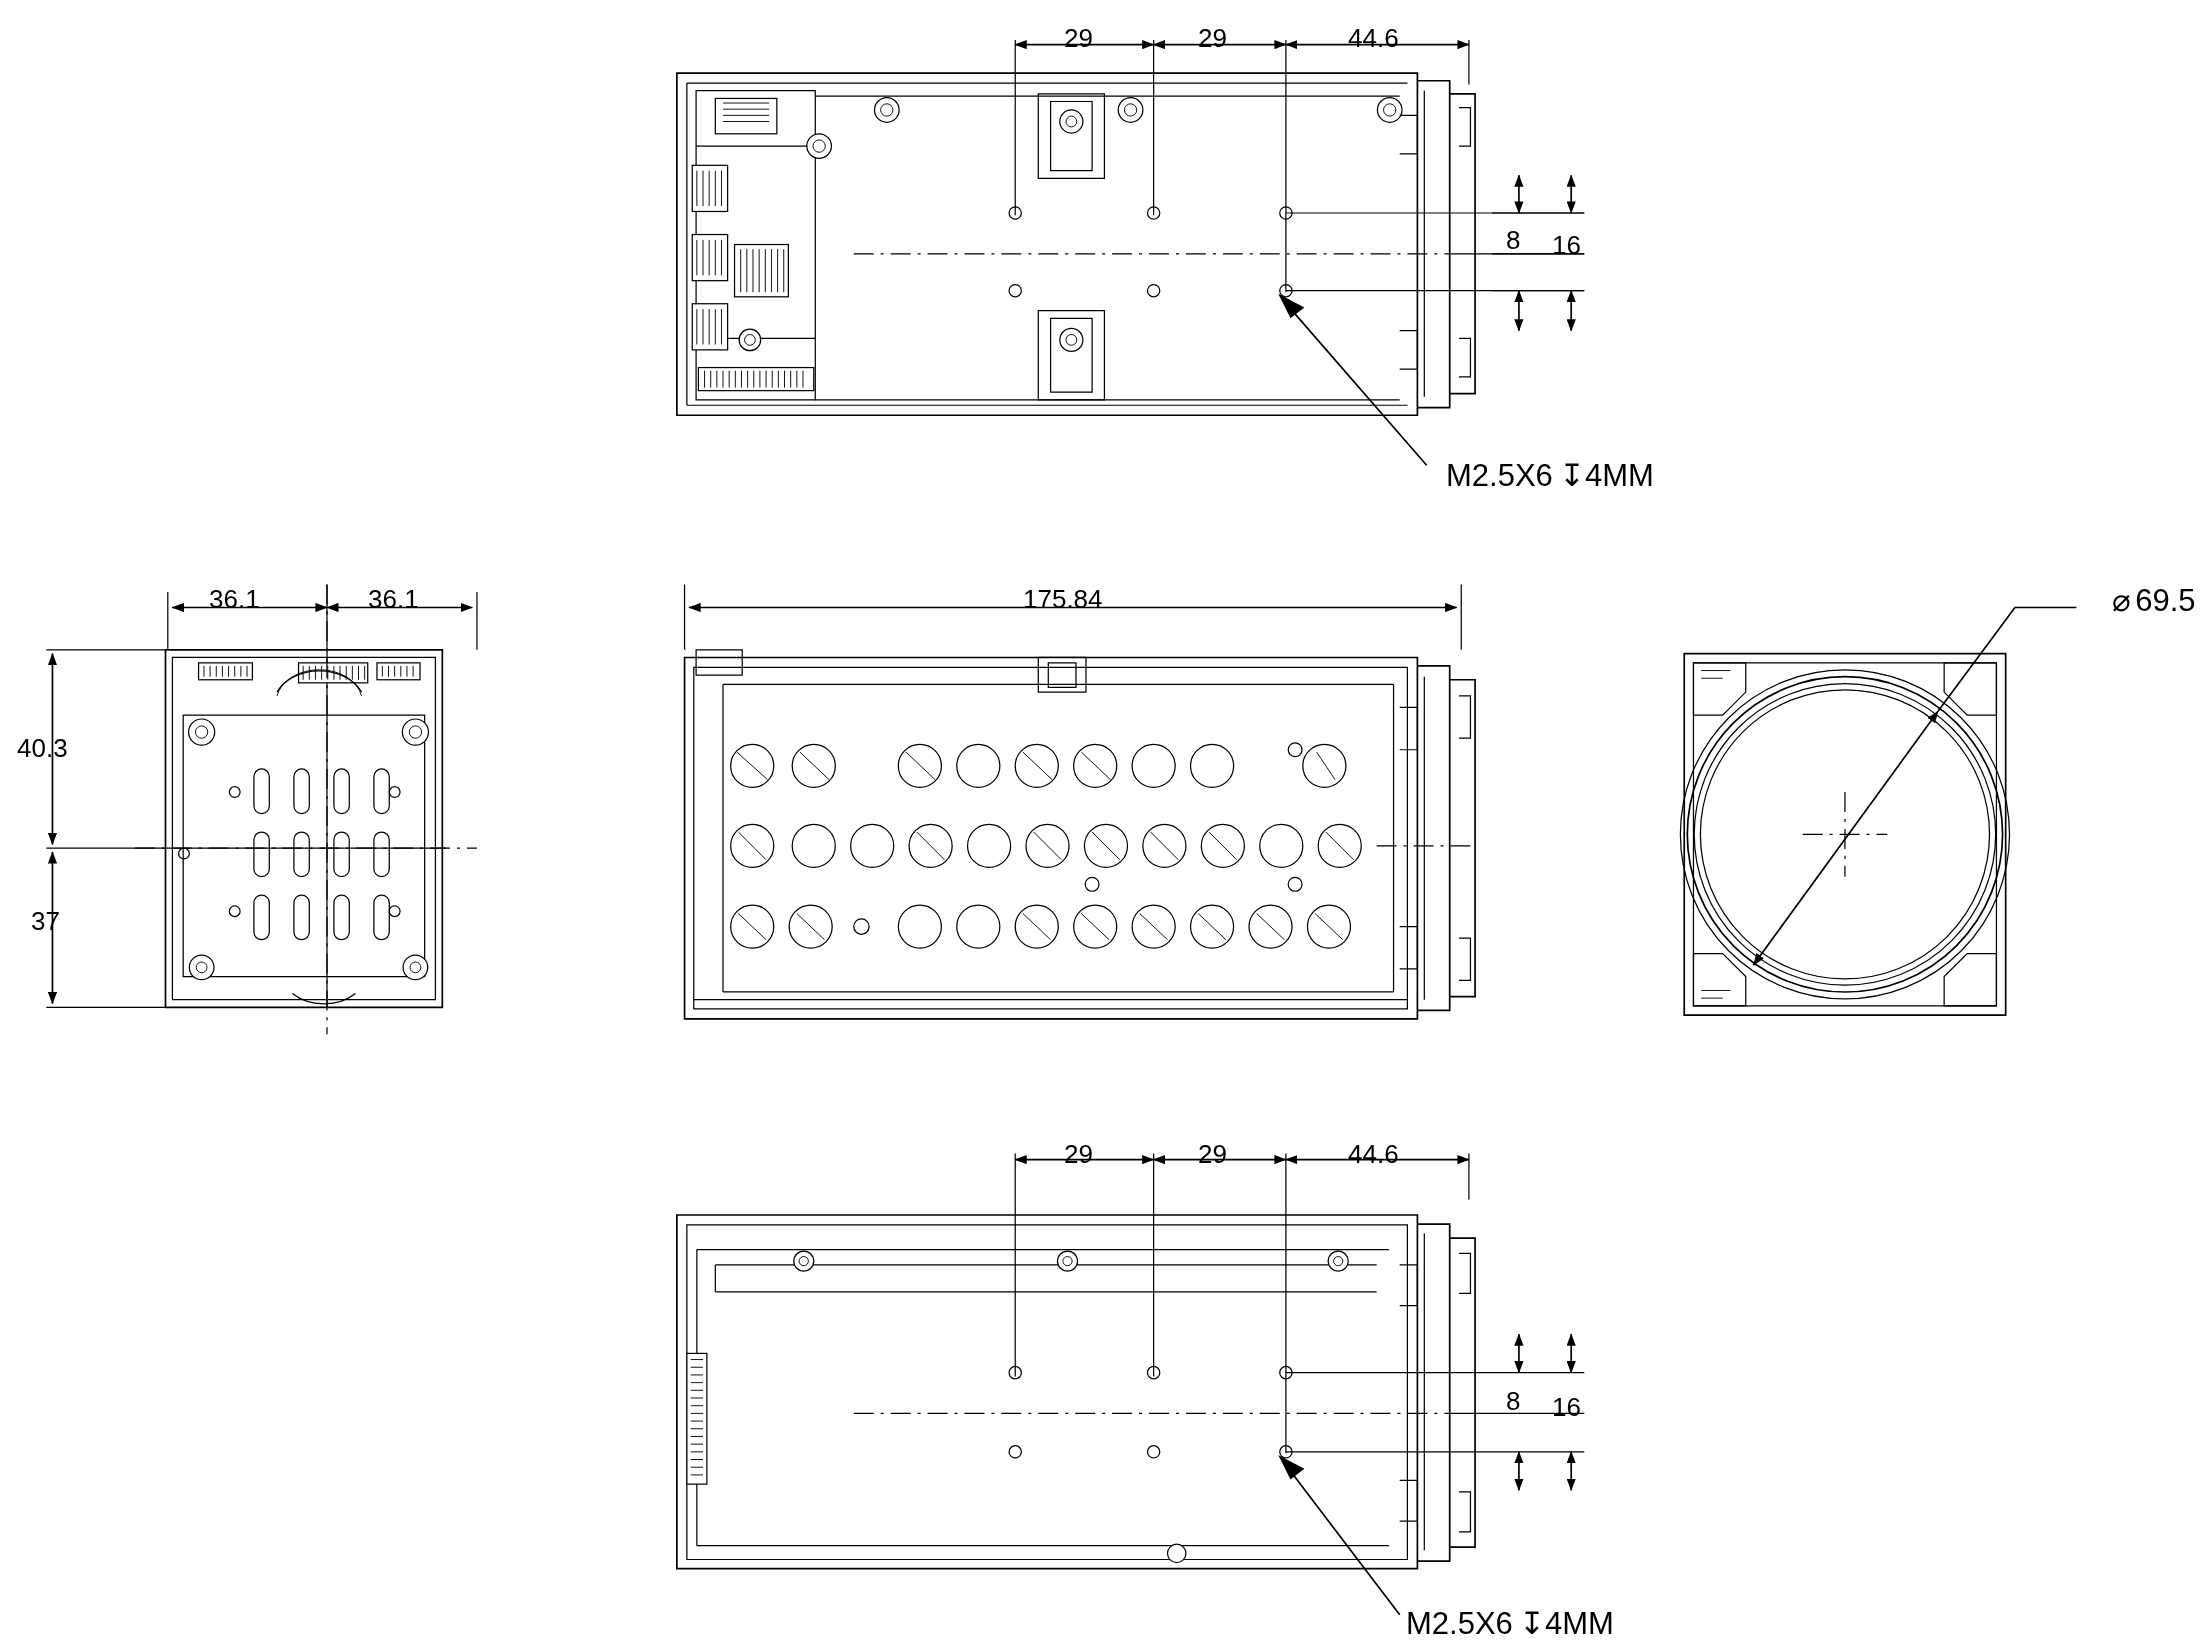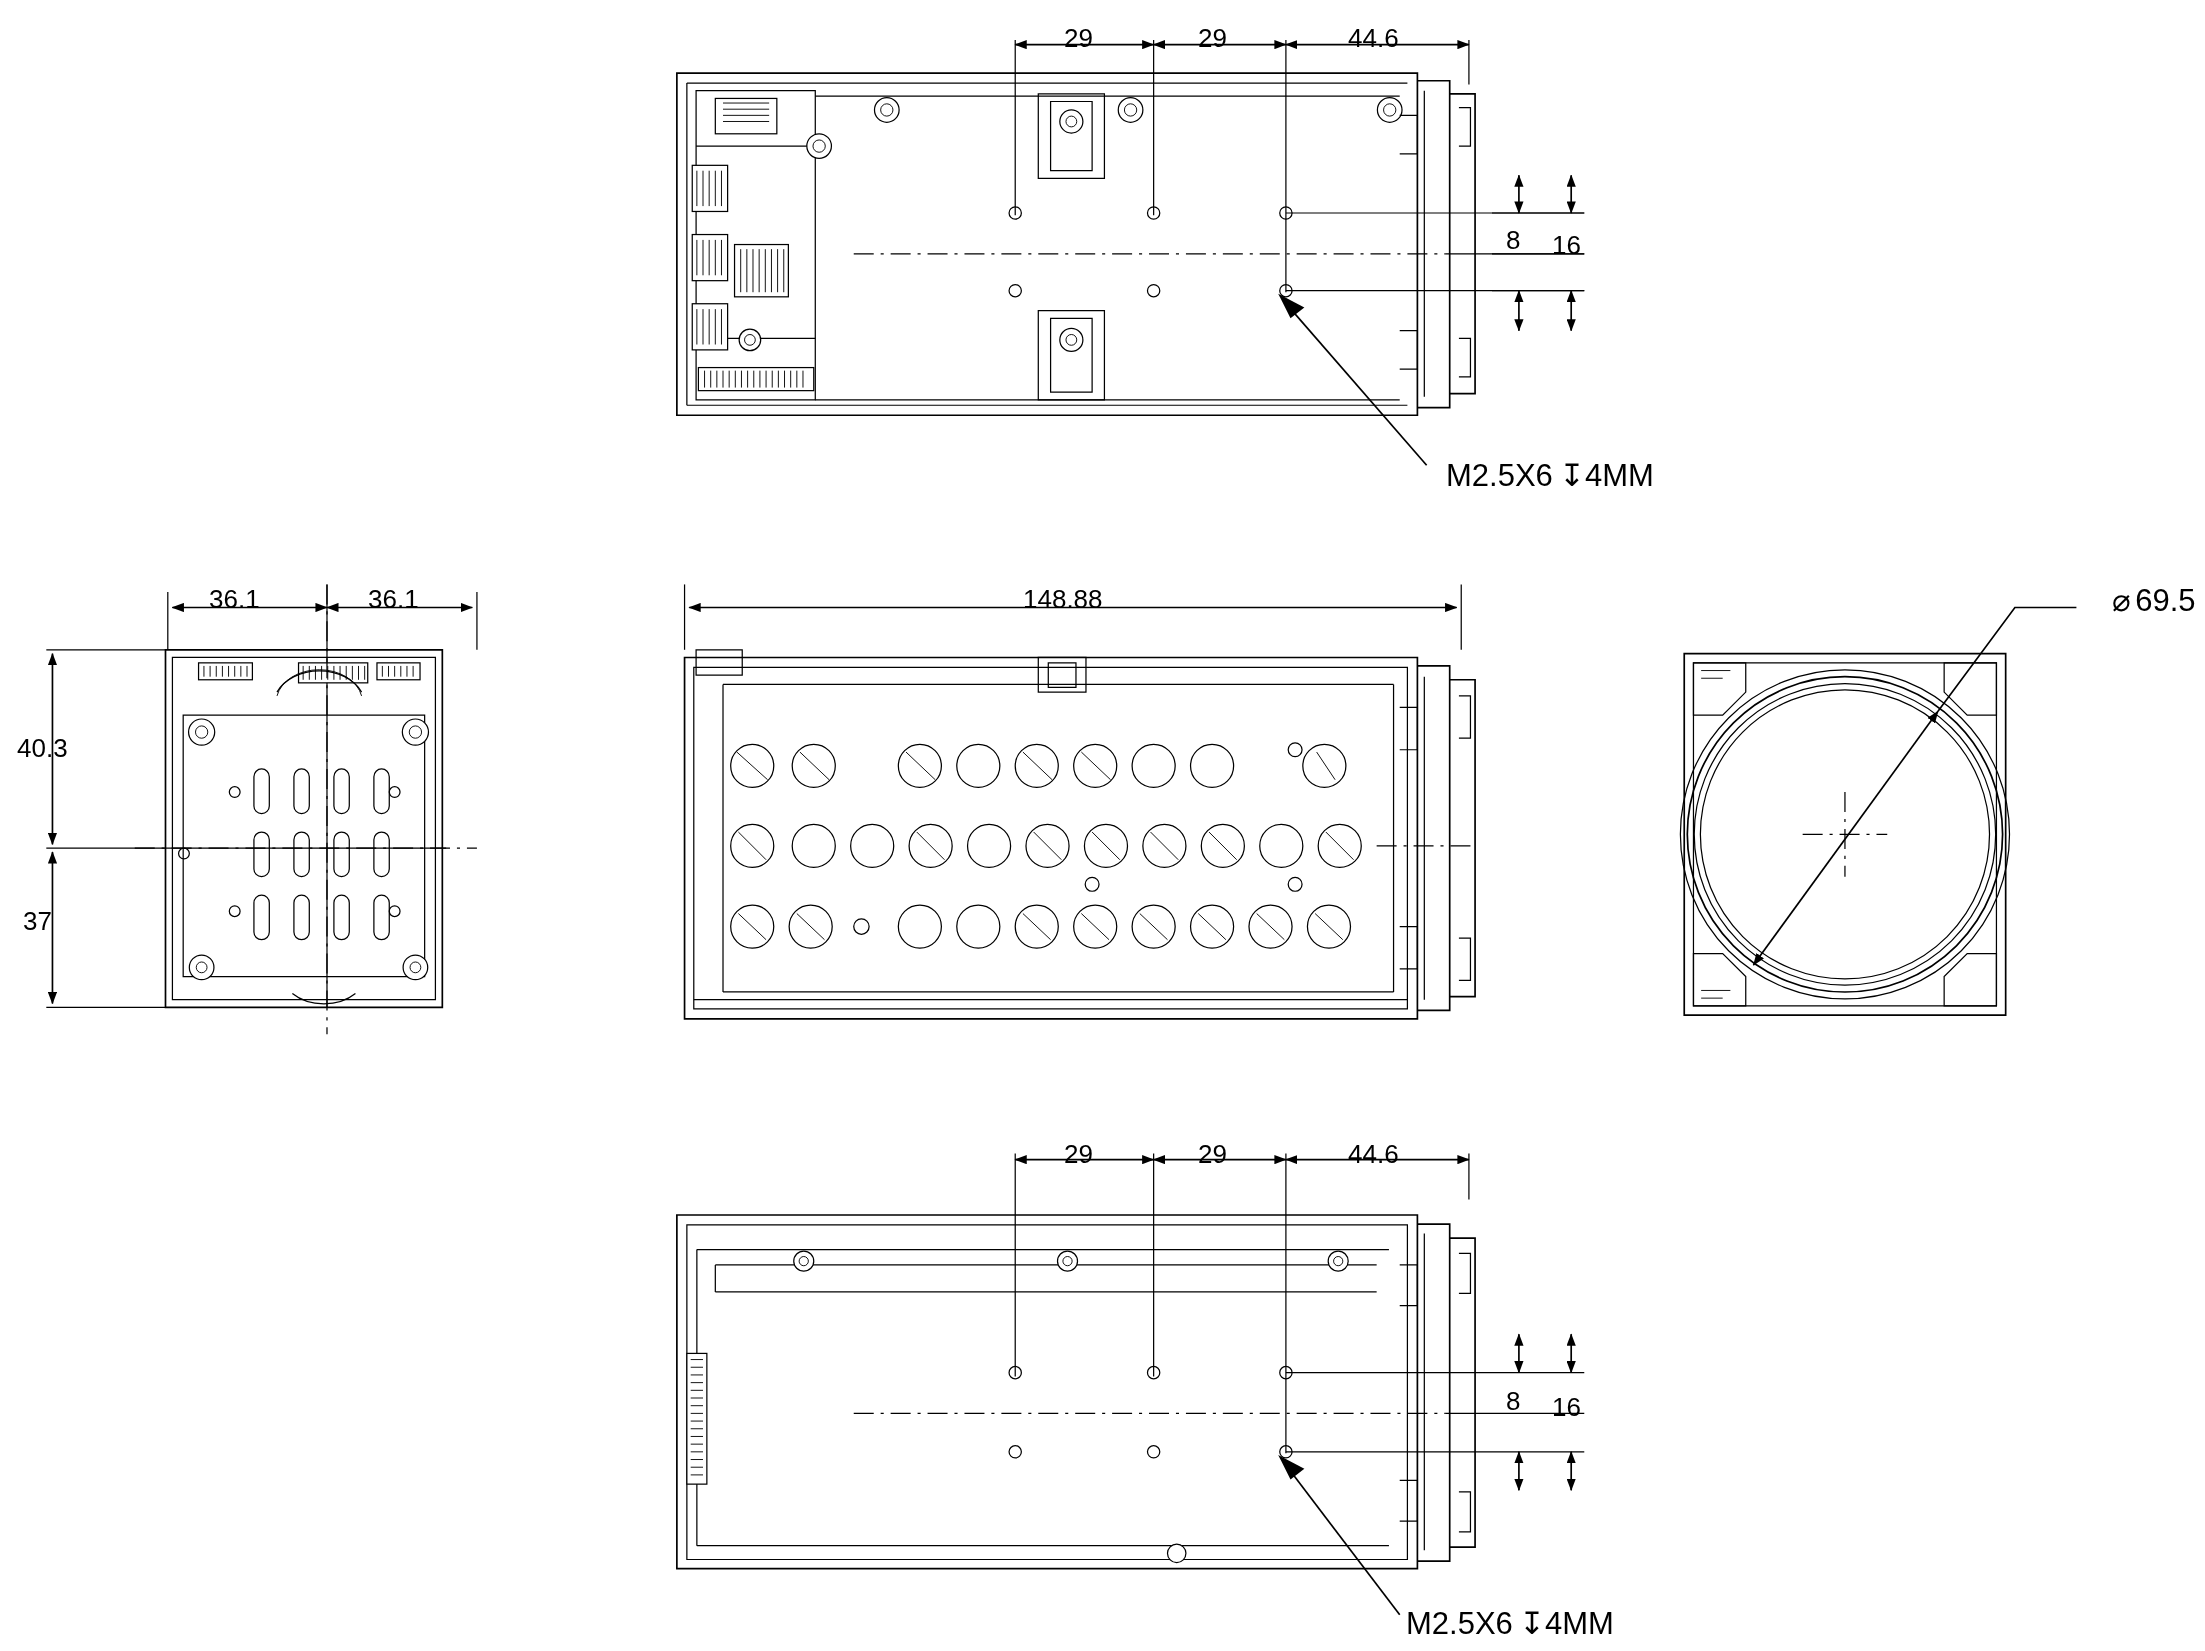--- a/index.html
+++ b/index.html
@@ -344,23 +344,23 @@
 <div class="lbl" style="left:1506px;top:227px;">8</div>
 <div class="lbl" style="left:1552px;top:232px;">16</div>
 
 <div class="lbl big" style="left:1446px;top:460px;white-space:nowrap;">
   <span>M2.5X6</span><span style="display:inline-block;width:6.2px;"></span><span>↧</span><span>4MM</span>
 </div>
 
 <div class="lbl" style="left:209px;top:586px;">36.1</div>
 <div class="lbl" style="left:368px;top:586px;">36.1</div>
 <div class="lbl" style="left:17px;top:735px;">40.3</div>
-<div class="lbl" style="left:23px;top:908px;text-align:center;">37</div>
-
-<div class="lbl" style="left:1023px;top:586px;">148.88</div>
+<div class="lbl" style="left:31px;top:908px;text-align:center;">37</div>
+
+<div class="lbl" style="left:1023px;top:586px;">175.84</div>
 
 <div class="lbl big" style="left:2077px;top:585px;white-space:nowrap;margin-left:35px;">
   <span>⌀</span><span style="display:inline-block;width:4.6px;"></span><span>69.5</span>
 </div>
 
 <div class="lbl" style="left:1064px;top:1141px;">29</div>
 <div class="lbl" style="left:1198px;top:1141px;">29</div>
 <div class="lbl" style="left:1348px;top:1141px;">44.6</div>
 <div class="lbl" style="left:1506px;top:1388px;">8</div>
 <div class="lbl" style="left:1552px;top:1394px;">16</div>

